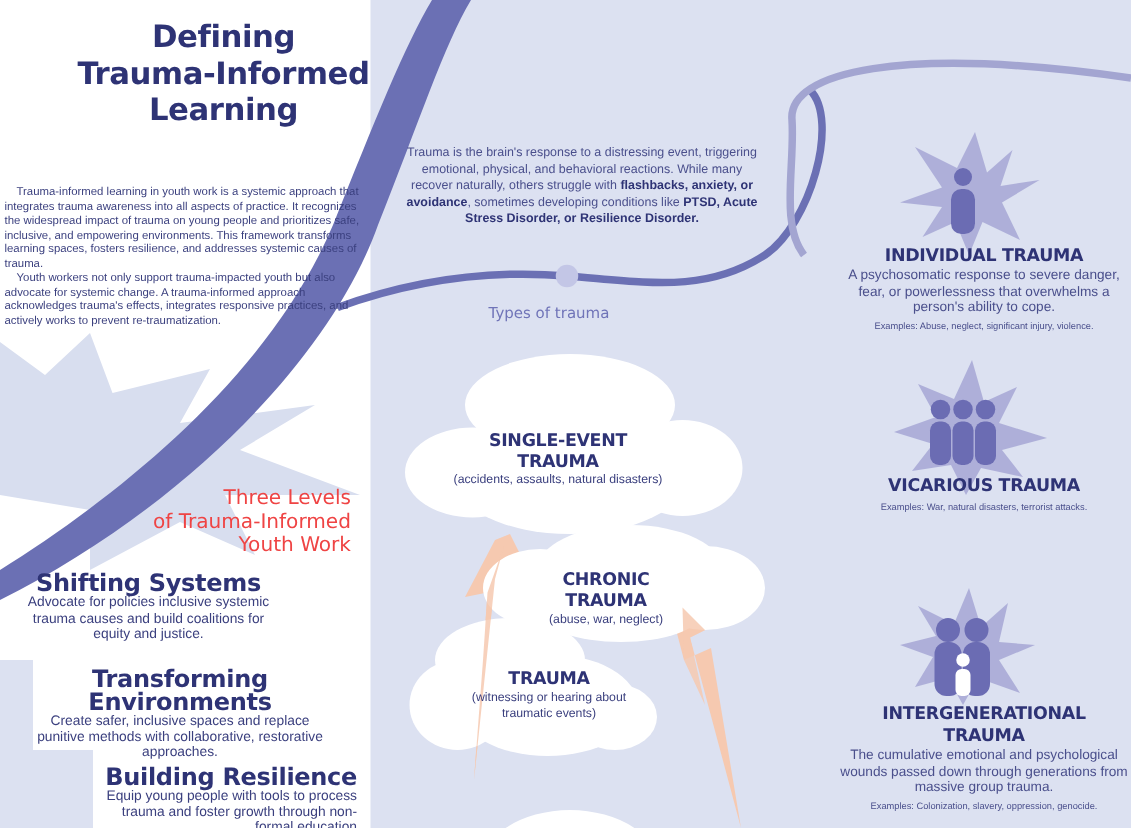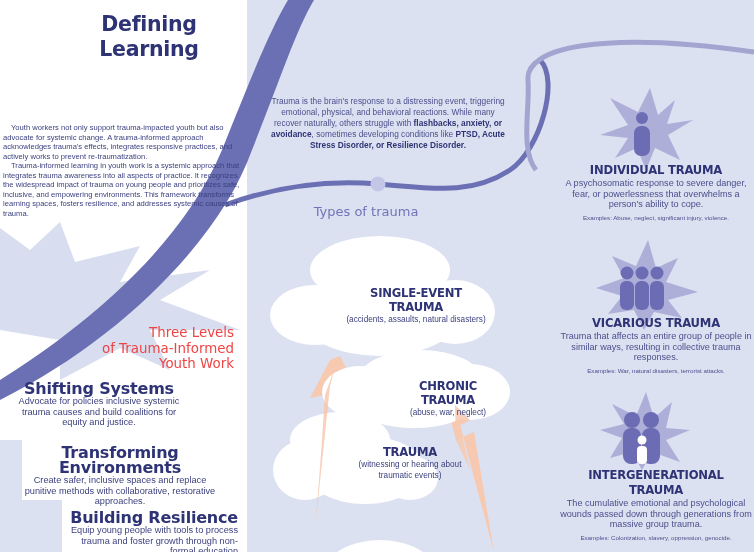--- a/index.html
+++ b/index.html
@@ -31,23 +31,23 @@
     .lvl2 { left: 20px; top: 445px; width: 200px; }
     .lvl3 { left: 62px; top: 510px; width: 176px; text-align: right; }
 
     .definition {
       left: 270px; top: 96px; width: 236px; text-align: center;
       font-size: 8.3px; line-height: 10.9px; color: #4a4f8c;
     }
     .definition b { color: #2e3375; }
     .types-title {
       left: 296px; top: 204px; width: 140px; text-align: center;
-      font-family: "DejaVu Sans", sans-serif; font-size: 13px; color: #7074b8;
+      font-family: "DejaVu Sans", sans-serif; font-size: 10px; color: #7074b8;
     }
-    .cloud-text { text-align: center; margin-left: 44px; }
+    .cloud-text { text-align: center; }
     .cloud-text h4 { font-family: "DejaVu Sans", sans-serif; font-size: 11.6px; font-weight: bold; color: #2e3375; line-height: 14px; letter-spacing: -0.2px; }
     .cloud-text p { font-size: 8.2px; line-height: 11px; color: #3a3f7e; }
     .ct1 { left: 296px; top: 286px; width: 152px; }
     .ct2 { left: 350px; top: 379px; width: 108px; }
     .ct3 { left: 300px; top: 445px; width: 132px; }
 
     .type-card { text-align: center; }
     .type-card h4 { font-family: "DejaVu Sans", sans-serif; font-size: 11.6px; font-weight: bold; color: #2e3375; line-height: 15px; letter-spacing: -0.2px; }
     .type-card .desc { font-size: 9.1px; line-height: 10.6px; color: #4a4f8c; }
     .type-card .ex { font-size: 6.2px; line-height: 9px; color: #4a4f8c; margin-top: 3px; }
@@ -120,26 +120,27 @@
     <circle cx="651" cy="420" r="8" fill="#6b6cb3"></circle>
     <rect x="623" y="428" width="18" height="36" rx="8" fill="#6b6cb3"></rect>
     <rect x="642" y="428" width="18" height="36" rx="8" fill="#6b6cb3"></rect>
     <circle cx="642" cy="440" r="4.5" fill="#ffffff"></circle>
     <rect x="637" y="446" width="10" height="18" rx="4" fill="#ffffff"></rect>
   </g>
 </svg>
 
 <div class="abs title">
   <span>Defining</span>
+  <span>Trauma-Informed</span>
   <span>Learning</span>
 </div>
 
 <div class="abs intro">
+  <p>Trauma-informed learning in youth work is a systemic approach that integrates trauma awareness into all aspects of practice. It recognizes the widespread impact of trauma on young people and prioritizes safe, inclusive, and empowering environments. This framework transforms learning spaces, fosters resilience, and addresses systemic causes of trauma.</p>
   <p>Youth workers not only support trauma-impacted youth but also advocate for systemic change. A trauma-informed approach acknowledges trauma's effects, integrates responsive practices, and actively works to prevent re-traumatization.</p>
-  <p>Trauma-informed learning in youth work is a systemic approach that integrates trauma awareness into all aspects of practice. It recognizes the widespread impact of trauma on young people and prioritizes safe, inclusive, and empowering environments. This framework transforms learning spaces, fosters resilience, and addresses systemic causes of trauma.</p>
 </div>
 
 <div class="abs levels-title">
   <span>Three Levels</span>
   <span>of Trauma-Informed</span>
   <span>Youth Work</span>
 </div>
 
 <div class="abs level lvl1">
   <h3>Shifting Systems</h3>
@@ -174,20 +175,19 @@
   <p>(witnessing or hearing about traumatic events)</p>
 </div>
 
 <div class="abs type-card tc1">
   <h4>INDIVIDUAL TRAUMA</h4>
   <p class="desc">A psychosomatic response to severe danger, fear, or powerlessness that overwhelms a person's ability to cope.</p>
   <p class="ex">Examples: Abuse, neglect, significant injury, violence.</p>
 </div>
 <div class="abs type-card tc2">
   <h4>VICARIOUS TRAUMA</h4>
-  <p class="desc">Trauma that affects an entire group of people in similar ways, resulting in collective trauma responses.</p>
   <p class="ex">Examples: War, natural disasters, terrorist attacks.</p>
 </div>
 <div class="abs type-card tc3">
   <h4 style="width:150px;margin:0 auto;">INTERGENERATIONAL TRAUMA</h4>
   <p class="desc">The cumulative emotional and psychological wounds passed down through generations from massive group trauma.</p>
   <p class="ex">Examples: Colonization, slavery, oppression, genocide.</p>
 </div>
 
 </body></html>

